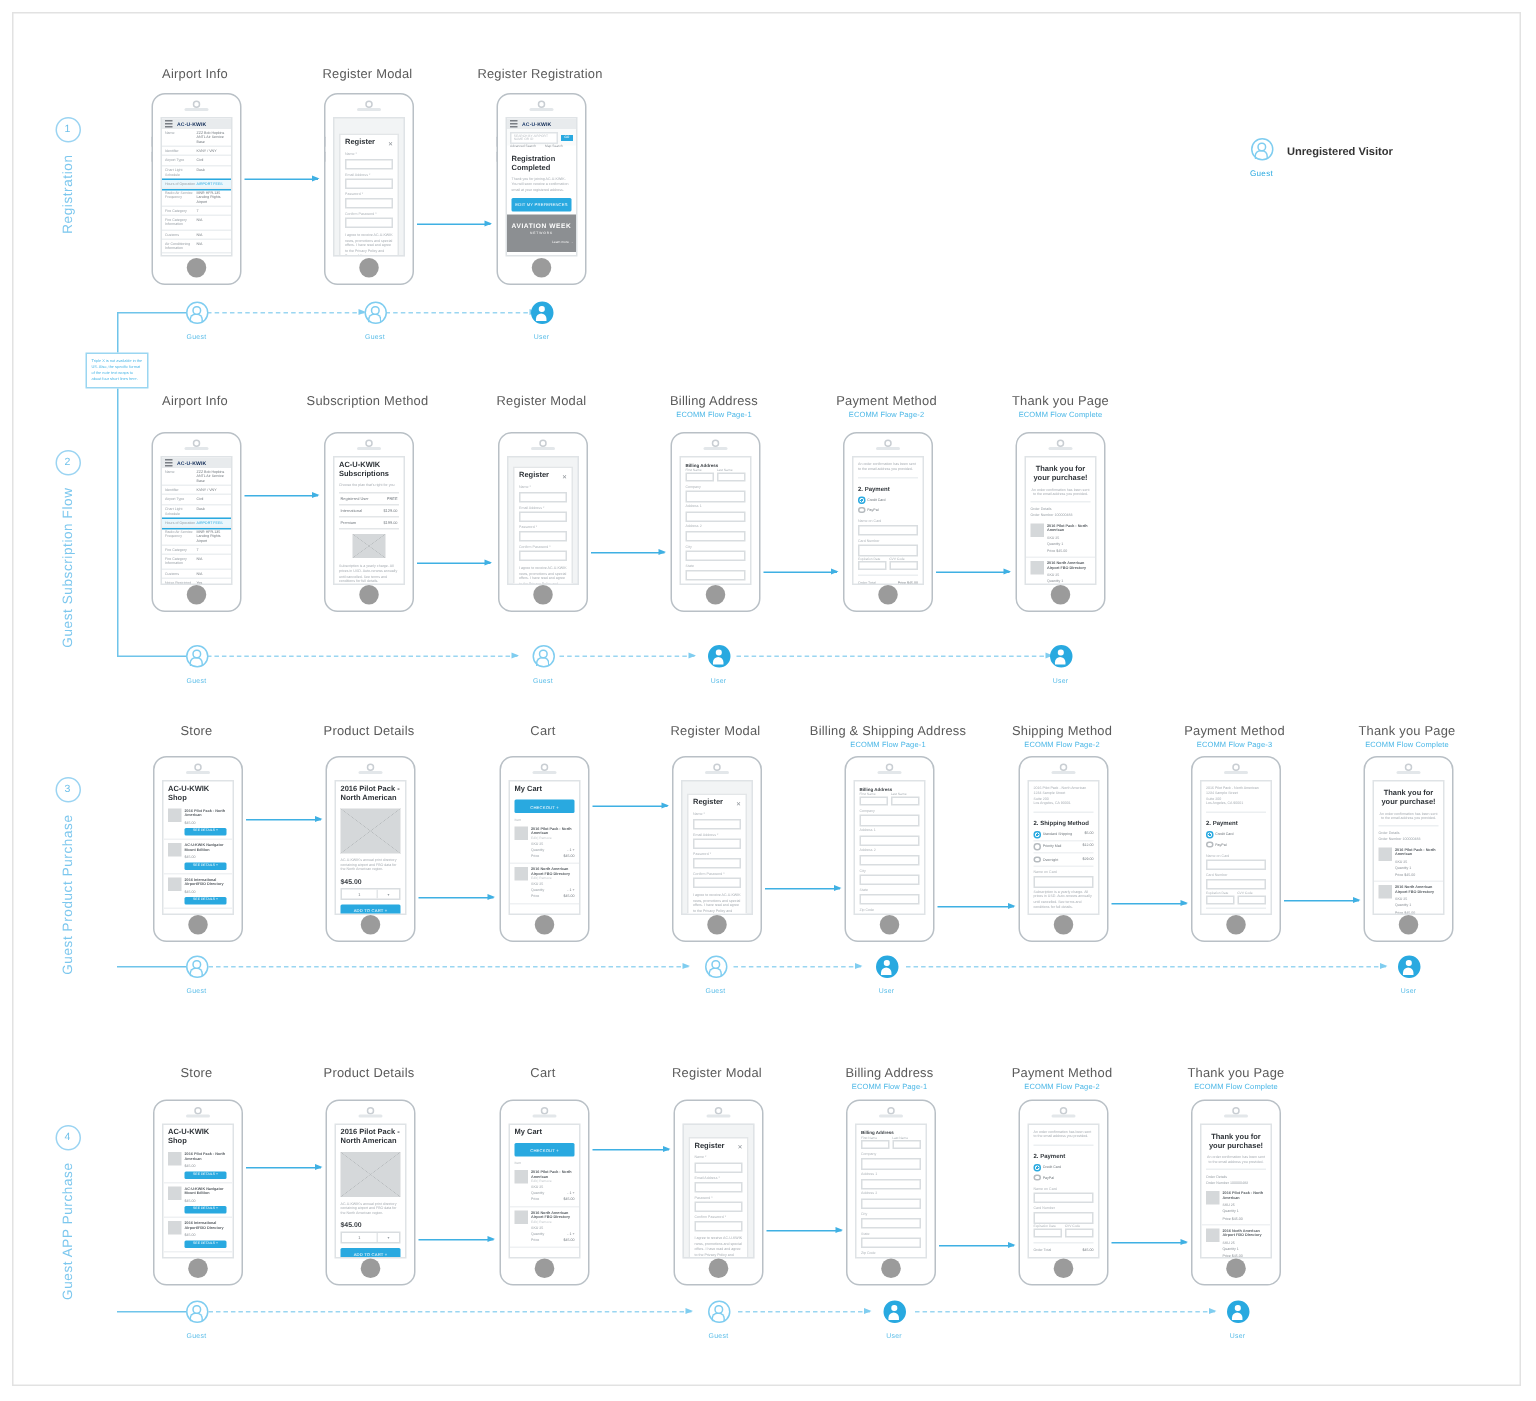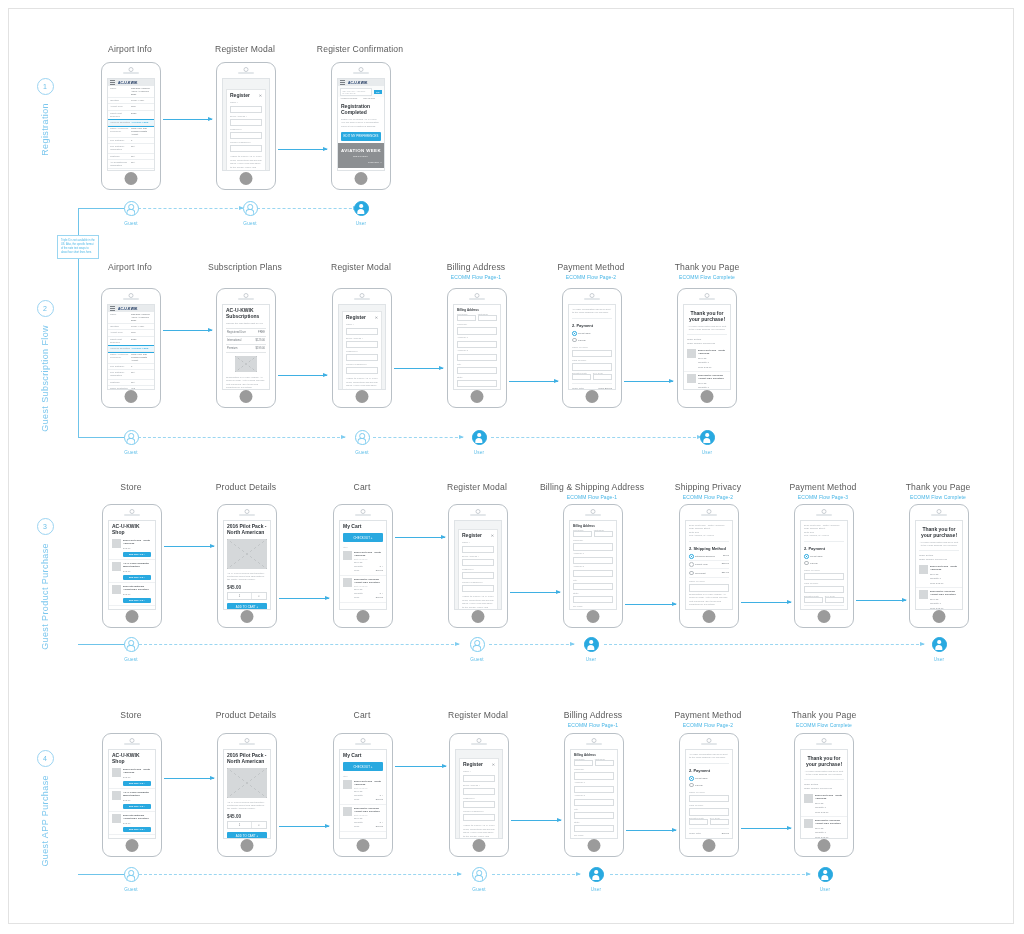--- a/index.html
+++ b/index.html
@@ -124,20 +124,27 @@
   }
 </style>
 </head>
 <body>
 
 <div class="canvas">
   <div class="frame-border"></div>
 
 
   <div class="legend">
+    <div class="legend-row">
+      <div class="legend-icon-wrap">
+        <span class="ico-guest"></span>
+        <div class="legend-lbl">Guest</div>
+      </div>
+      <div class="legend-text">Unregistered Visitor</div>
+    </div>
   </div>
 
   <div class="rowlabel" style="left:34px;top:78px;">
     <div class="rownum">1</div>
     <div class="rowtxt">Registration</div>
   </div>
   <div class="rowlabel" style="left:34px;top:300px;">
     <div class="rownum">2</div>
     <div class="rowtxt">Guest Subscription Flow</div>
   </div>
@@ -150,21 +157,21 @@
     <div class="rowtxt">Guest APP Purchase</div>
   </div>
 
   <div class="cap" style="left:55px;top:44px;">
     <div class="cap-t">Airport Info</div>
   </div>
   <div class="cap" style="left:170px;top:44px;">
     <div class="cap-t">Register Modal</div>
   </div>
   <div class="cap" style="left:285px;top:44px;">
-    <div class="cap-t">Register Confirmation</div>
+    <div class="cap-t">Register Registration</div>
   </div>
 
   <div class="phone" style="left:101px;top:62px;width:60px;height:128px;">
     <div class="ph-cam"></div>
     <div class="ph-spk"></div>
     <div class="ph-vol" style="top:28px;height:7px;"></div>
     <div class="ph-vol" style="top:38px;height:7px;"></div>
     <div class="ph-screen" style="top:15px;height:93px;">
       <div class="s-nav">
         <div class="burger"></div>
@@ -296,21 +303,21 @@
     <span class="ico-user"></span>
     <div class="lbl">User</div>
   </div>
 
   <div class="note" style="left:57px;top:235px;width:42px;height:24px;">Triple X is not available in the US. Also, the specific format of the note text wraps to about four short lines here.</div>
 
   <div class="cap" style="left:55px;top:262px;">
     <div class="cap-t">Airport Info</div>
   </div>
   <div class="cap" style="left:170px;top:262px;">
-    <div class="cap-t">Subscription Plans</div>
+    <div class="cap-t">Subscription Method</div>
   </div>
   <div class="cap" style="left:286px;top:262px;">
     <div class="cap-t">Register Modal</div>
   </div>
   <div class="cap" style="left:401px;top:262px;">
     <div class="cap-t">Billing Address</div>
     <div class="cap-s">ECOMM Flow Page-1</div>
   </div>
   <div class="cap" style="left:516px;top:262px;">
     <div class="cap-t">Payment Method</div>
@@ -559,21 +566,21 @@
       <div class="cap-t">Cart</div>
     </div>
   <div class="cap" style="left:402px;top:482px;">
       <div class="cap-t">Register Modal</div>
     </div>
   <div class="cap" style="left:517px;top:482px;">
       <div class="cap-t">Billing &amp; Shipping Address</div>
       <div class="cap-s">ECOMM Flow Page-1</div>
     </div>
   <div class="cap" style="left:633px;top:482px;">
-      <div class="cap-t">Shipping Privacy</div>
+      <div class="cap-t">Shipping Method</div>
       <div class="cap-s">ECOMM Flow Page-2</div>
     </div>
   <div class="cap" style="left:748px;top:482px;">
       <div class="cap-t">Payment Method</div>
       <div class="cap-s">ECOMM Flow Page-3</div>
     </div>
   <div class="cap" style="left:863px;top:482px;">
       <div class="cap-t">Thank you Page</div>
       <div class="cap-s">ECOMM Flow Complete</div>
     </div>

